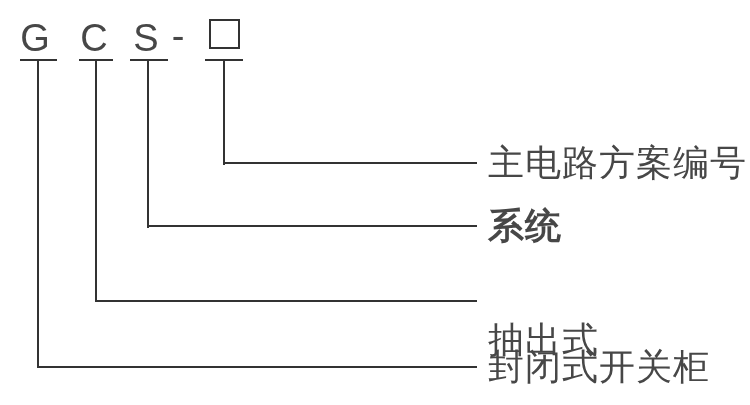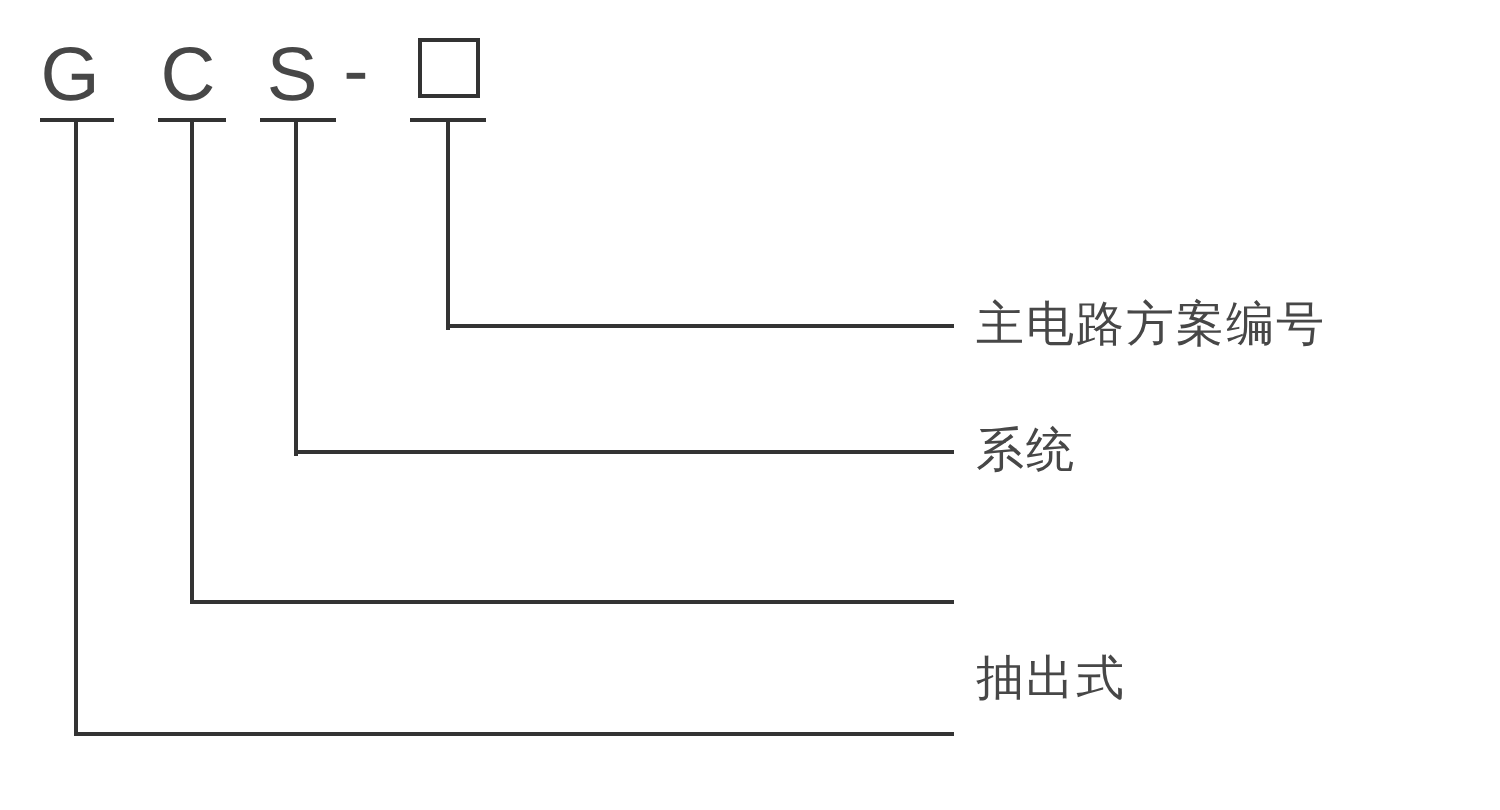--- a/index.html
+++ b/index.html
@@ -79,29 +79,29 @@
   .hline-1 { left: 37px;  top: 366px; width: 440px; }
   .hline-2 { left: 95px;  top: 300px; width: 382px; }
   .hline-3 { left: 147px; top: 225px; width: 330px; }
   .hline-4 { left: 223px; top: 162px; width: 254px; }
   
   .meaning {
     position: absolute;
     left: 488px;
     height: 40px;
     line-height: 40px;
-    font-size: 24px;
+    font-size: 36px;
     letter-spacing: 1px;
     color: var(--text);
     white-space: nowrap;
     text-align: center;
   }
   .meaning-1 { top: 347px; } 
   .meaning-2 { top: 280px; margin-top: 40px; } 
-  .meaning-3 { top: 206px; } 
+  .meaning-3 { top: 206px; font-weight: bold; } 
   .meaning-4 { top: 143px; } 
 </style>
 </head>
 <body>
 
 <div class="stage">
 
   <div class="code-char" style="left:5px">G</div>
   <div class="code-char" style="left:64px">C</div>
   <div class="code-char" style="left:116px">S</div>
@@ -118,14 +118,15 @@
   <div class="vline vline-3"></div>
   <div class="vline vline-4"></div>
   <div class="hline hline-1"></div>
   <div class="hline hline-2"></div>
   <div class="hline hline-3"></div>
   <div class="hline hline-4"></div>
 
   <div class="meaning meaning-4">主电路方案编号</div>
   <div class="meaning meaning-3">系统</div>
   <div class="meaning meaning-2">抽出式</div>
+  <div class="meaning meaning-1">封闭式开关柜</div>
 
 </div>
 
 </body></html>

